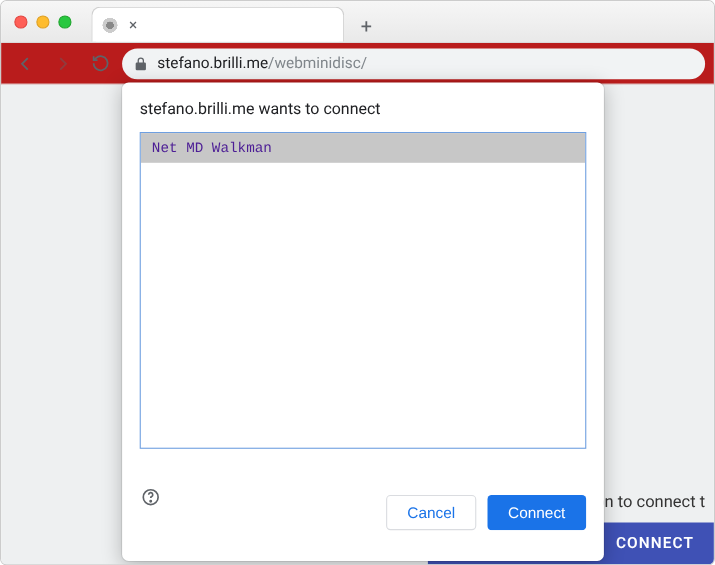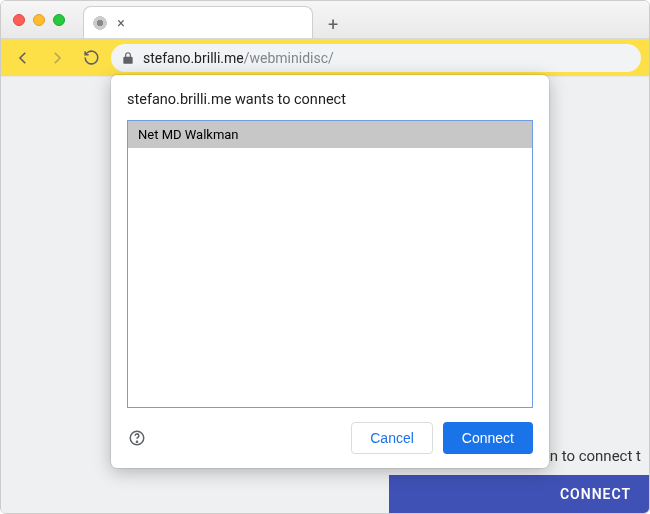--- a/index.html
+++ b/index.html
@@ -63,21 +63,21 @@
     .tab-close { width: 14px; height: 14px; display:flex; align-items:center; justify-content:center; color:#5f6368; font-size:14px; }
     .new-tab {
       width: 28px; height: 28px;
       display: flex; align-items: center; justify-content: center;
       color: #5f6368; font-size: 18px;
       margin-left: 6px;
     }
     
     .toolbar {
       height: 38px;
-      background: #fde047;
+      background: #b91c1c;
       border-bottom: 1px solid #e8e8e8;
       display: flex;
       align-items: center;
       padding: 0 8px;
       gap: 6px;
     }
     .nav-icon {
       width: 28px; height: 28px;
       display: flex; align-items: center; justify-content: center;
       color: #5f6368;
@@ -128,59 +128,61 @@
     }
     
     .usb-dialog {
       position: absolute;
       top: 74px;
       left: 110px;
       width: 438px;
       background: #fff;
       border-radius: 6px;
       box-shadow: 0 4px 18px rgba(0,0,0,0.25), 0 0 0 1px rgba(0,0,0,0.08);
-      padding: 16px 16px 14px 16px;
+      padding: 16px 16px 28px 16px;
       z-index: 10;
     }
     .dialog-title {
       font-size: 14.5px;
       color: #202124;
       margin-bottom: 12px;
     }
     .device-list {
       border: 1px solid #6e9fe0;
       height: 288px;
       background: #fff;
       overflow: auto;
     }
     .device-item {
       background: #c7c7c7;
-      color: #000000;
+      color: #4c1d95;
       font-size: 13px;
       padding: 6px 10px;
+      font-family: Liberation Mono, monospace;
     }
     .dialog-footer {
       display: flex;
       align-items: center;
       margin-top: 14px;
     }
     .help-icon {
       color: #5f6368;
       display: flex; align-items: center; justify-content: center;
       width: 20px; height: 20px;
     }
     .footer-spacer { flex: 1; }
     .btn {
       height: 32px;
       padding: 0 18px;
       font-size: 14px;
       border-radius: 4px;
       border: 1px solid transparent;
       cursor: pointer;
       font-weight: 500;
+      margin-top: 28px;
     }
     .btn-cancel {
       background: #fff;
       color: #1a73e8;
       border: 1px solid #dadce0;
       margin-right: 10px;
     }
     .btn-primary {
       background: #1a73e8;
       color: #fff;

